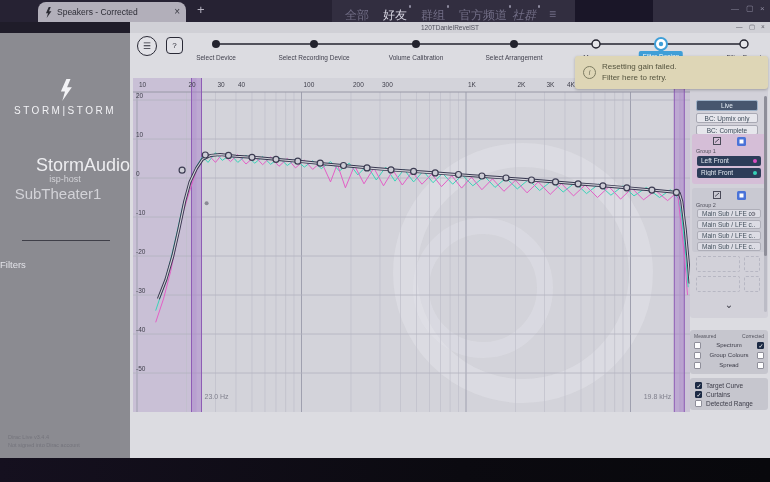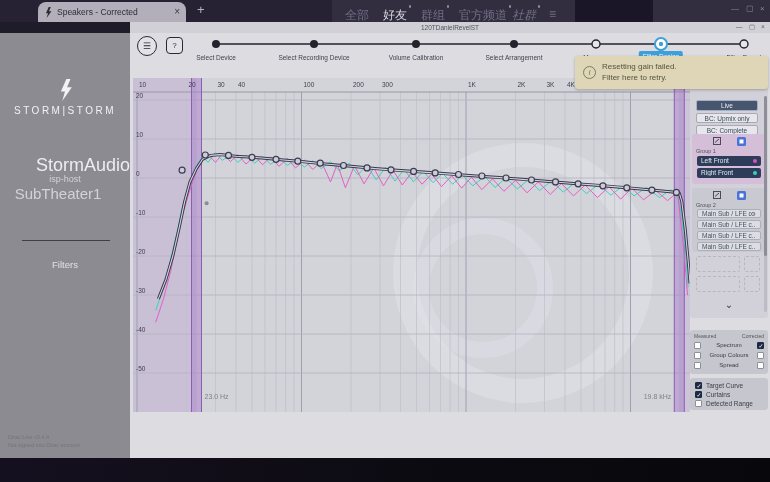--- a/index.html
+++ b/index.html
@@ -27,21 +27,21 @@
   .tb-ctl{top:2px;font-size:6.5px;color:#5a5a64;line-height:1;}
 
   
   .sidebar{left:0;top:33px;width:130px;height:425px;background:#8b8b91;}
   .sb-bolt{left:57px;top:46px;}
   .sb-brand{left:0;top:72px;width:130px;text-align:center;font-size:10px;letter-spacing:2.5px;color:#f2f2f5;}
   .sb-name{left:0;top:122px;width:130px;text-align:right;font-size:18px;color:#ededf0;}
   .sb-host{left:0;top:141px;width:130px;text-align:center;font-size:9px;color:#d2d2d7;}
   .sb-theater{left:0;top:152px;width:116px;text-align:center;font-size:15px;color:#d2d2d7;}
   .sb-divider{left:22px;top:207px;width:88px;border-bottom:1px solid #3f3f48;}
-  .sb-filters{left:0;top:226px;width:130px;text-align:center;font-size:9.5px;color:#e2e2e8;}
+  .sb-filters{left:0;top:226px;width:130px;text-align:left;font-size:9.5px;color:#e2e2e8;}
   .sb-version{left:8px;top:400px;font-size:5.5px;color:#74747c;line-height:1.5;}
 
   
   .menu-btn{left:137px;top:36px;width:18px;height:18px;border:1.2px solid #2a2a36;border-radius:50%;
             display:flex;align-items:center;justify-content:center;font-size:9px;color:#2a2a36;background:#e2e2e7;}
   .help-btn{left:166px;top:37px;width:15px;height:15px;border:1.2px solid #2a2a36;border-radius:4px;
             display:flex;align-items:center;justify-content:center;font-size:8px;color:#2a2a36;background:#e2e2e7;}
   .stepper-svg{left:130px;top:36px;}
   .step-label{top:54px;transform:translateX(-50%);font-size:6.5px;color:#3f3f4c;white-space:nowrap;}
   .step-label.badge{top:51px;background:#3f9fd8;color:#fff;padding:2px 4px;border-radius:2px;}

